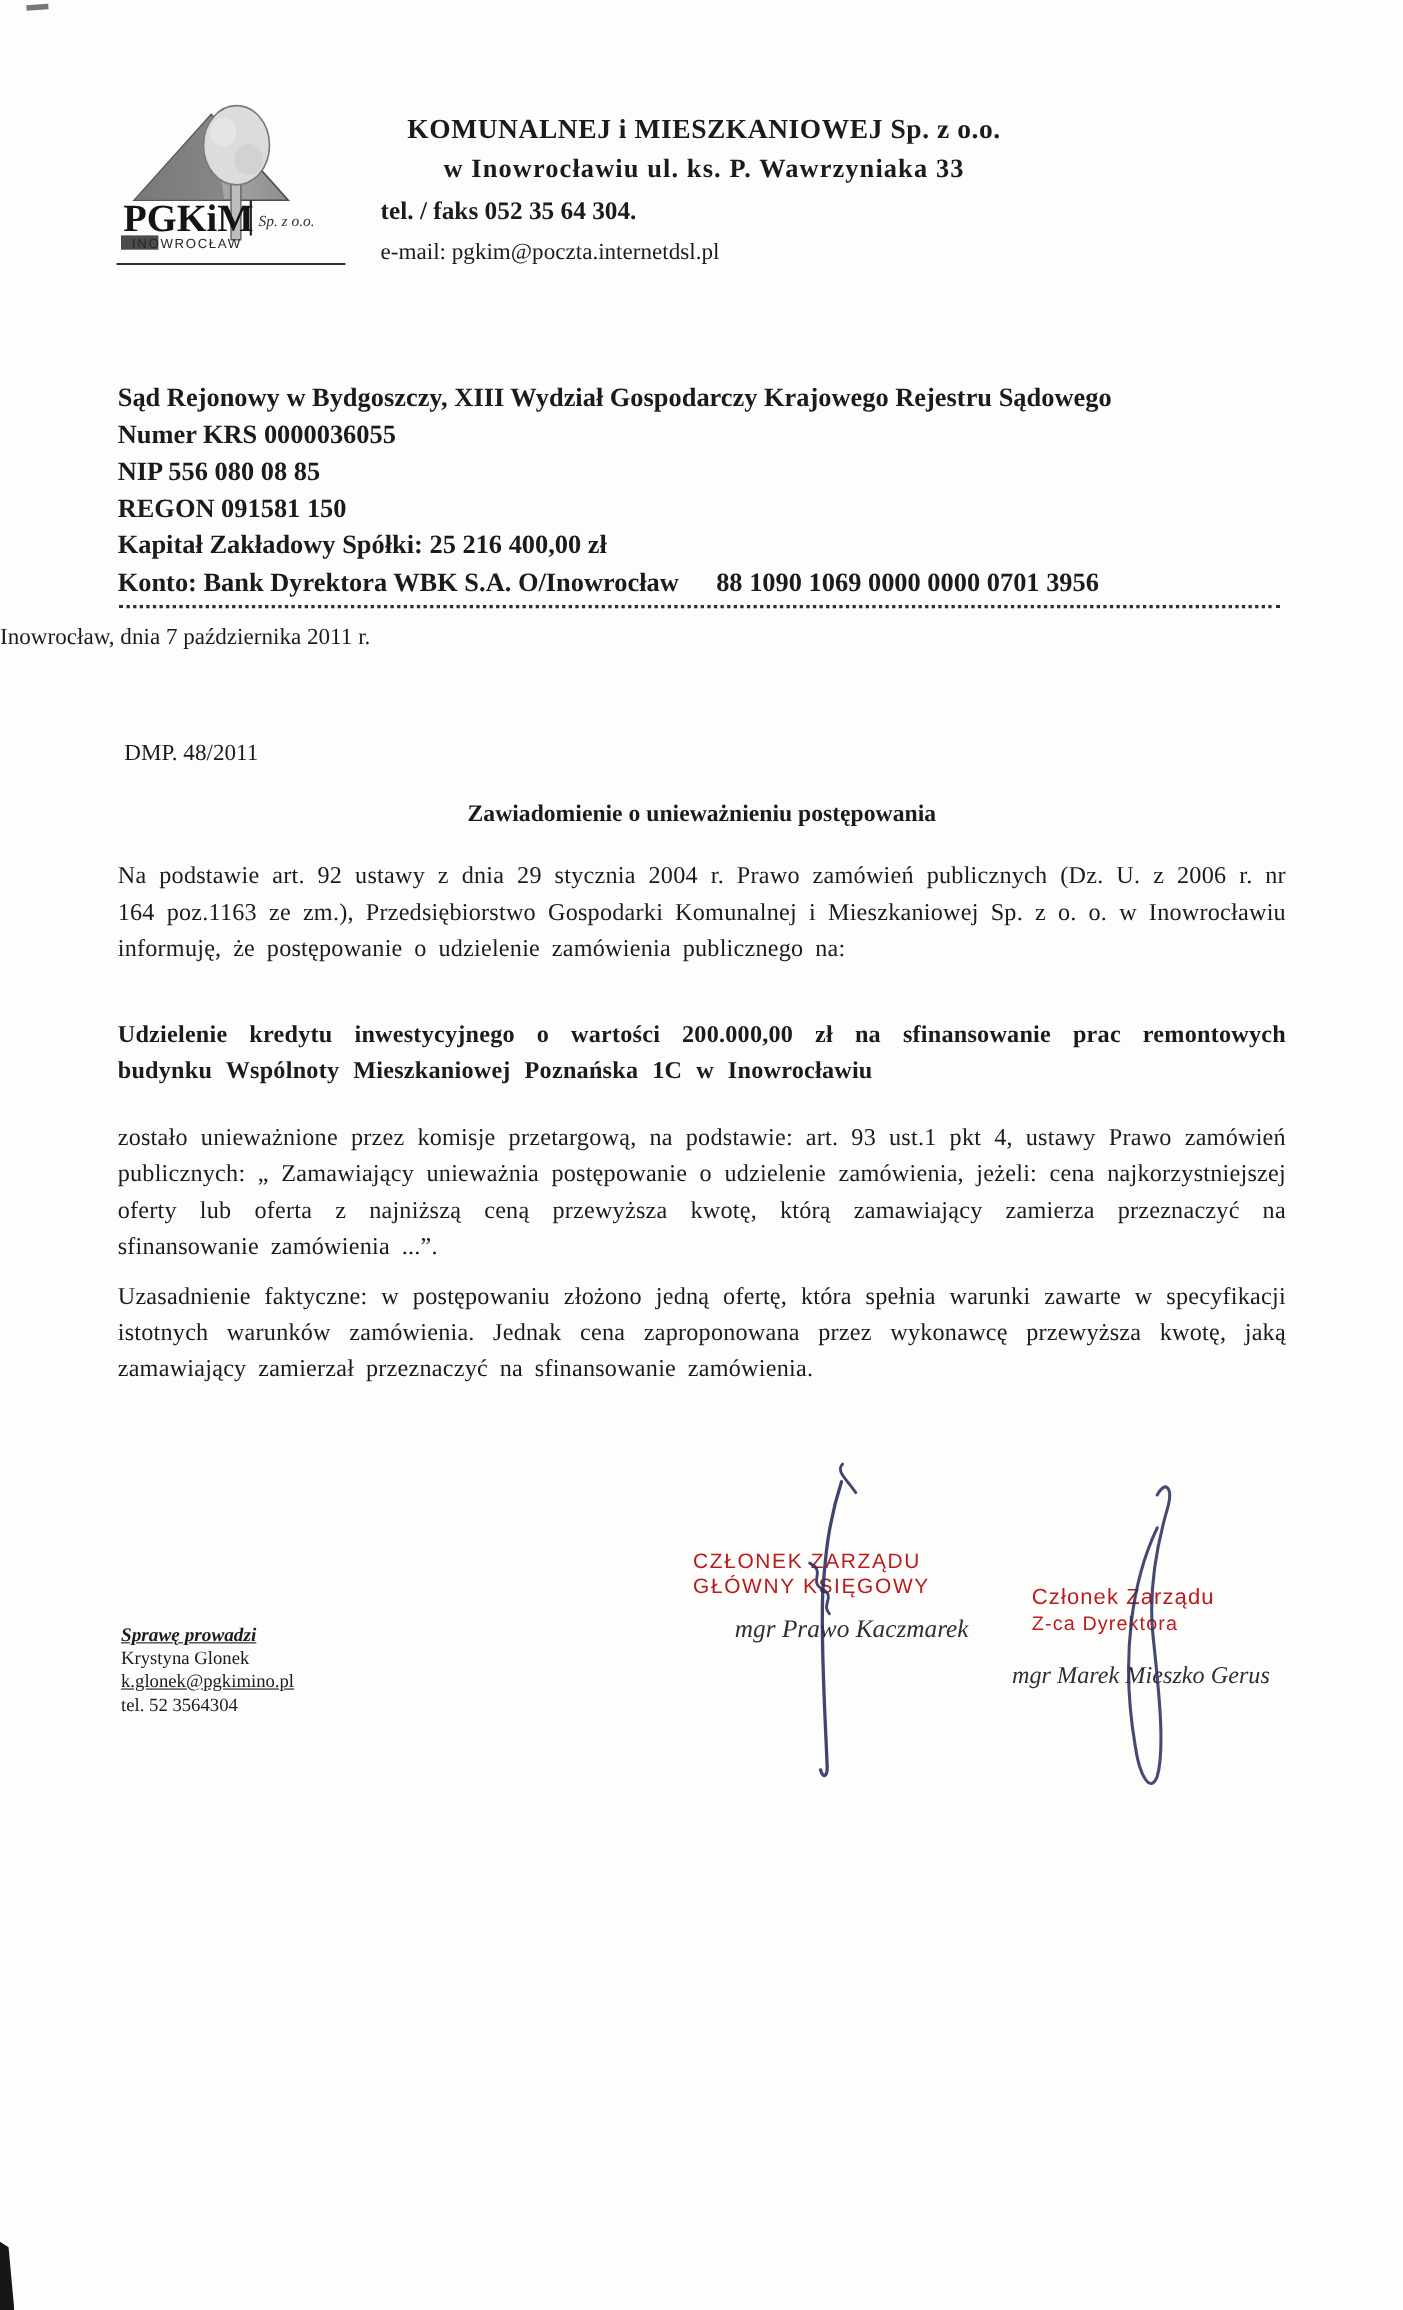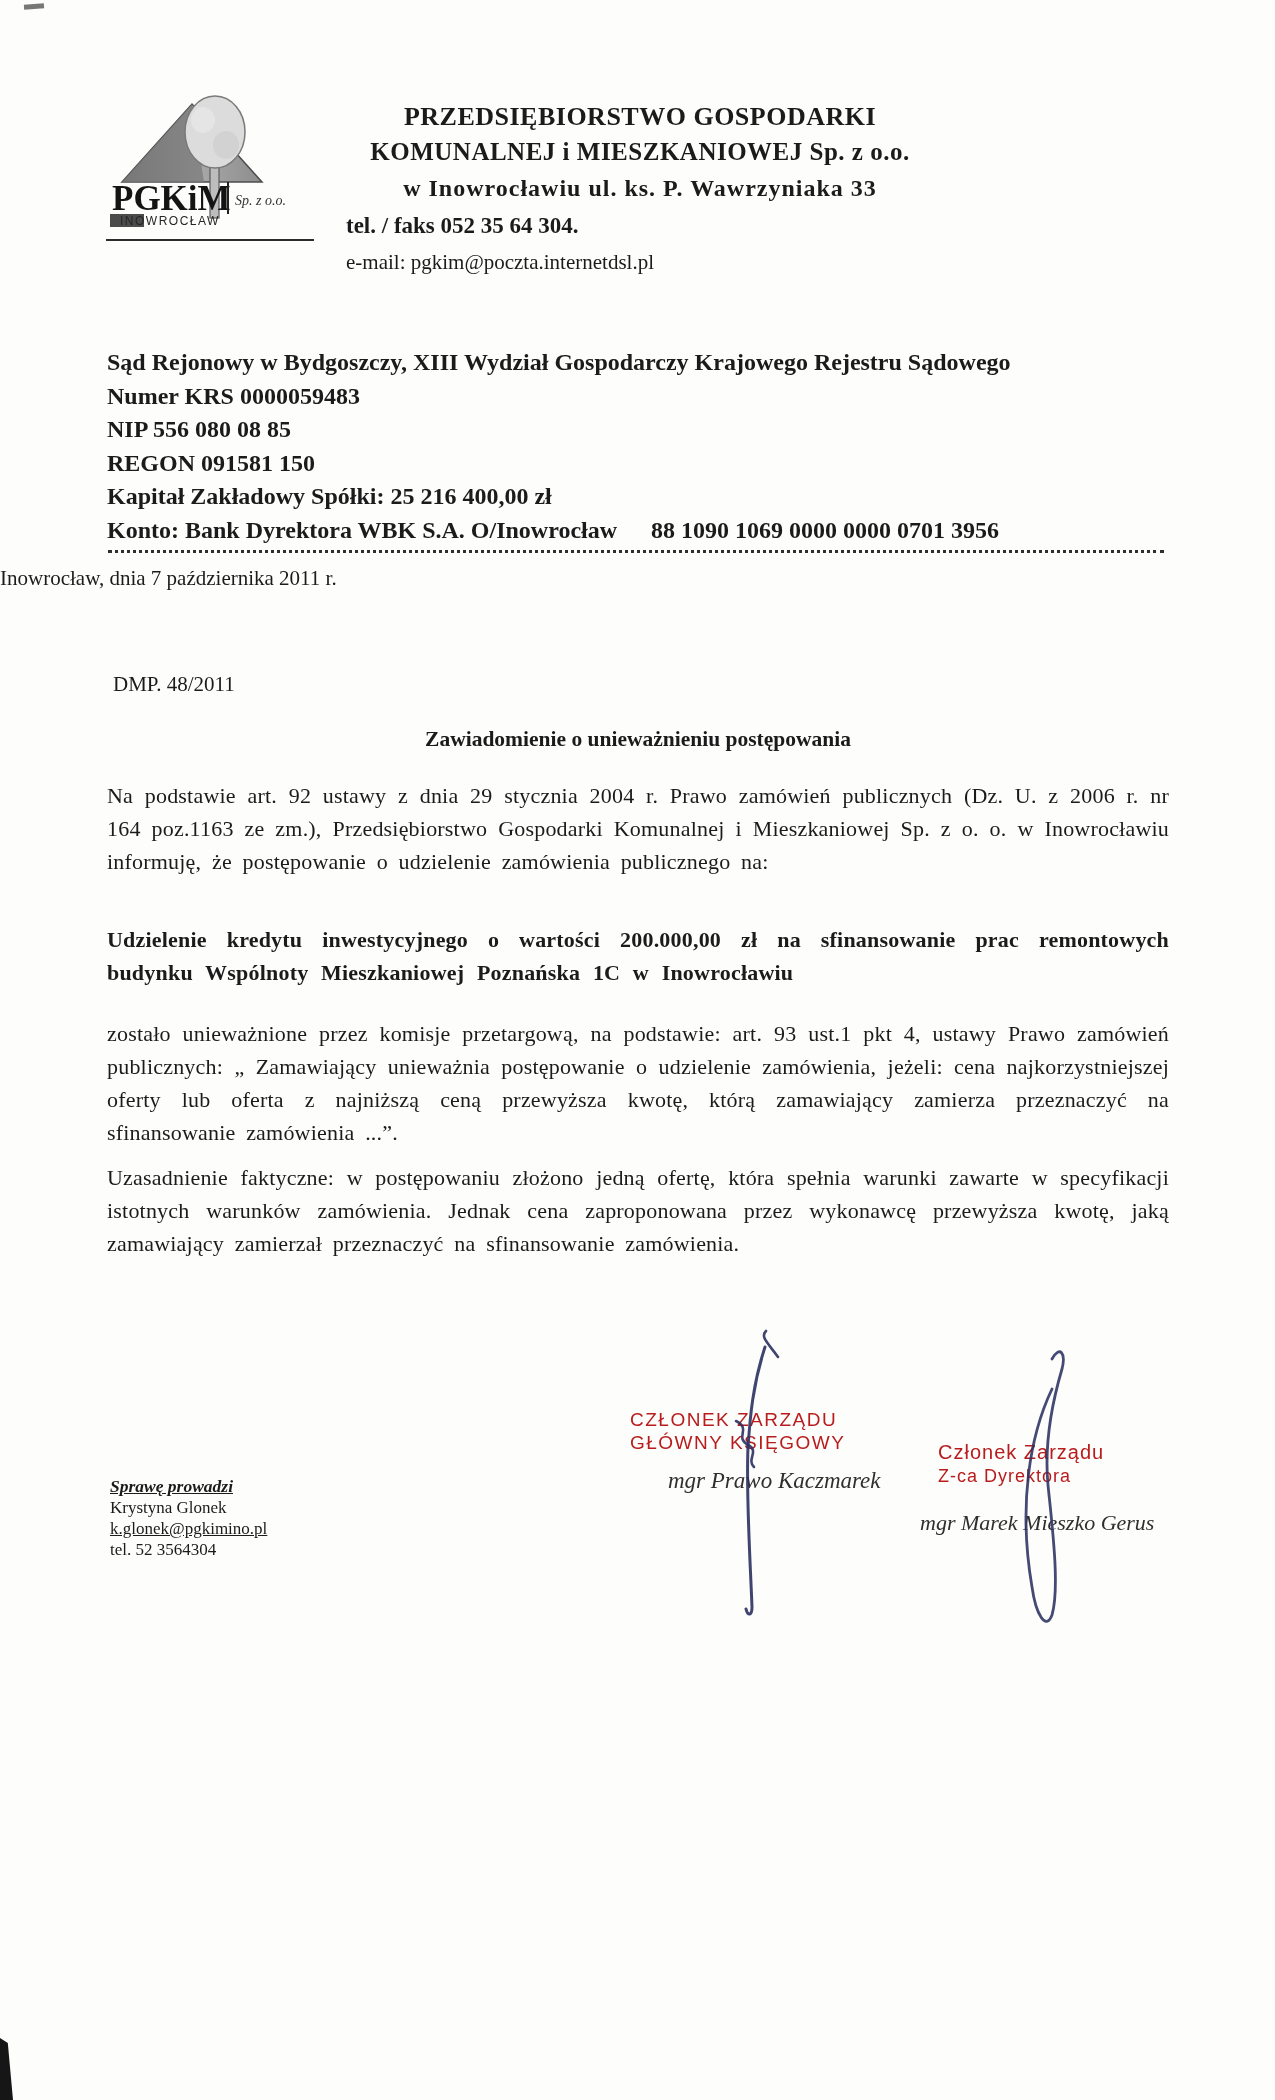--- a/index.html
+++ b/index.html
@@ -82,30 +82,29 @@
     <line x1="124" y1="92" x2="124" y2="124" stroke="#222" stroke-width="2"></line>
     <text x="131" y="115" font-family="Liberation Serif, serif" font-style="italic" font-size="14" fill="#333">Sp. z o.o.</text>
 
     <rect x="6" y="124" width="34" height="13" fill="#4b4b4b"></rect>
     <text x="16" y="135" font-family="Liberation Sans, sans-serif" font-size="12" letter-spacing="1.5" fill="#262626">INOWROCŁAW</text>
     <line x1="2" y1="150" x2="210" y2="150" stroke="#2c2c2c" stroke-width="2"></line>
   </svg>
 </div>
 
 <div class="abs header-text">
-  <div class="h-line1">PRZEDSIĘBIORSTWO GOSPODARKI</div>
   <div class="h-line2">KOMUNALNEJ i MIESZKANIOWEJ Sp. z o.o.</div>
   <div class="h-line3">w  Inowrocławiu  ul. ks. P. Wawrzyniaka 33</div>
   <div class="h-line4">tel. / faks 052 35 64 304.</div>
   <div class="h-line5">e-mail: pgkim@poczta.internetdsl.pl</div>
 </div>
 
 <div class="abs registry">
   <div>Sąd Rejonowy w Bydgoszczy, XIII Wydział Gospodarczy Krajowego Rejestru Sądowego</div>
-  <div>Numer KRS 0000059483</div>
+  <div>Numer KRS 0000036055</div>
   <div>NIP 556 080 08 85</div>
   <div>REGON 091581 150</div>
   <div>Kapitał Zakładowy Spółki: 25 216 400,00 zł</div>
   <div>
     <span>Konto: Bank Dyrektora WBK S.A. O/Inowrocław</span><span class="acct-no">88 1090 1069 0000 0000 0701 3956</span>
   </div>
 </div>
 
 <div class="abs dotted-rule"></div>
 <div class="abs date-line">Inowrocław, dnia 7 października 2011 r.</div>

